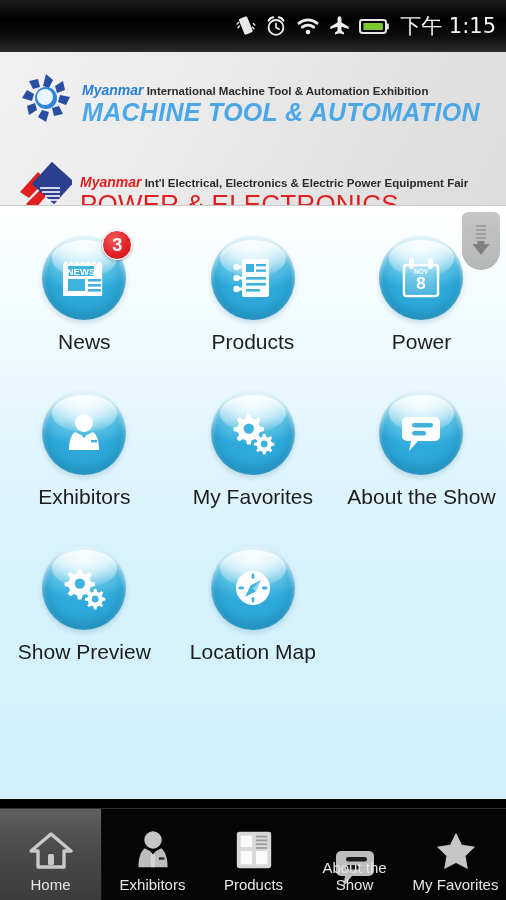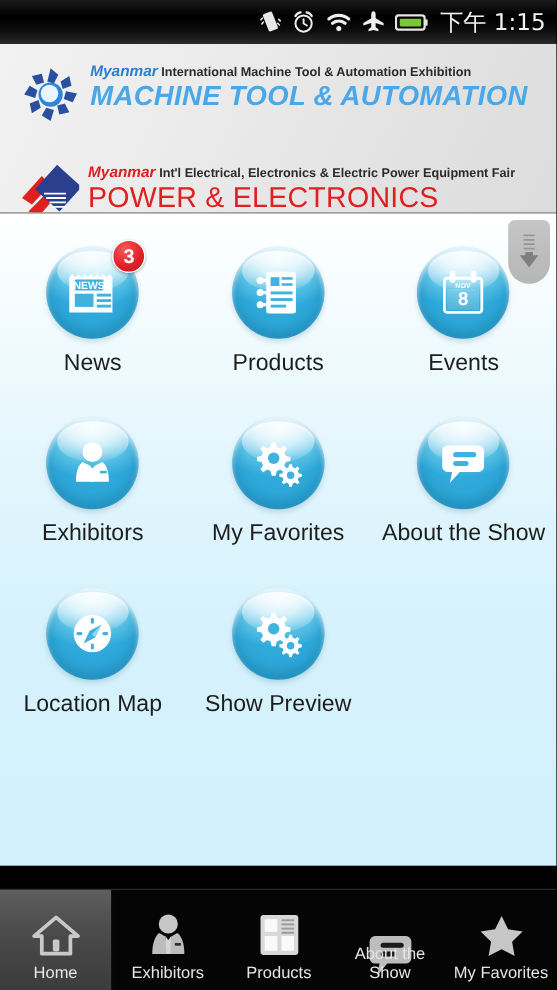--- a/index.html
+++ b/index.html
@@ -7,40 +7,40 @@
     width: 506px; height: 900px;
     font-family: "Liberation Sans", sans-serif;
     background: #000;
     overflow: hidden;
   }
   #screen { position: relative; width: 506px; height: 900px; overflow: hidden; }
 
   
   .statusbar {
     position: relative;
-    height: 40px; width: 100%;
+    height: 52px; width: 100%;
     background: linear-gradient(to bottom, #1a1a1a 0%, #000 38%, #0d0d0d 70%, #2b2b2b 100%);
     display: flex; align-items: center; justify-content: flex-end;
     padding-right: 10px; gap: 9px;
   }
   .statusbar .sicon { display: flex; align-items: center; justify-content: center; }
   .statusbar .time {
     color: #f2f2f2; font-size: 21px; letter-spacing: 0px;
     font-family: "DejaVu Sans", sans-serif;
     padding-left: 2px; line-height: 1;
   }
 
   
   .banner {
     position: relative; width: 100%; height: 154px;
     background: linear-gradient(118deg, #f2f2f2 0%, #eaeaea 40%, #e2e2e2 72%, #dcdcdc 100%);
     border-bottom: 1px solid #c9c9c9;
     overflow: hidden;
   }
-  .logo-row { position: absolute; display: flex; align-items: flex-start; }
+  .logo-row { position: absolute; display: flex; align-items: flex-end; }
   .logo-row.r1 { left: 18px; top: 18px; }
   .logo-row.r2 { left: 16px; top: 82px; margin-top: 28px; }
   .logo-mark { width: 56px; height: 56px; flex: 0 0 56px; position: relative; }
   .logo-text { margin-left: 8px; }
   .ln1 { font-size: 11.5px; line-height: 13px; white-space: nowrap; }
   .ln1 .brand-blue { color: #2a7fd4; font-weight: bold; font-style: italic; font-size: 14px; }
   .ln1 .sub-dark { color: #2b2b2b; font-weight: bold; font-size: 11.5px; }
   .ln2-blue {
     color: #4aa7e8; font-weight: bold; font-style: italic;
     font-size: 25px; line-height: 28px; letter-spacing: 0.3px; white-space: nowrap;
@@ -306,21 +306,21 @@
                   <rect x="12" y="4" width="5" height="11" rx="2.5" fill="#fff"></rect>
                   <rect x="31" y="4" width="5" height="11" rx="2.5" fill="#fff"></rect>
                   <rect x="7" y="11" width="34" height="31" rx="2.5" fill="none" stroke="#fff" stroke-width="2.6"></rect>
                   <text x="24" y="20" font-family="Liberation Sans, sans-serif" font-size="6.5" font-weight="bold" fill="#fff" text-anchor="middle">NOV</text>
                   <rect x="9.4" y="21" width="29.2" height="18.6" fill="#fff" opacity="0.18"></rect>
                   <text x="24" y="35" font-family="Liberation Sans, sans-serif" font-size="17" font-weight="bold" fill="#fff" text-anchor="middle">8</text>
                 </svg>
               </span>
             </div>
           </div>
-          <div class="label">Events</div>
+          <div class="label">Power</div>
         </div>
       </div>
 
       <div class="row row2">
         <div class="cell">
           <div class="iconwrap">
             <div class="orb">
               <span class="glyph">
                 <svg width="46" height="46" viewBox="0 0 46 46">
                   <circle cx="23" cy="13" r="9" fill="#fff"></circle>
@@ -365,59 +365,59 @@
                   <rect x="14" y="20" width="14" height="4.6" rx="2.3" fill="#3fb2dd"></rect>
                 </svg>
               </span>
             </div>
           </div>
           <div class="label">About the Show</div>
         </div>
       </div>
 
       <div class="row row3">
+        <div class="cell">
+          <div class="iconwrap">
+            <div class="orb">
+              <span class="glyph">
+                <svg width="48" height="46" viewBox="0 0 48 46">
+                  <g fill="#fff">
+                    <path d="M18 4 l3.6 0 1 4.2 3.1 1.3 3.6-2.4 2.6 2.6 -2.4 3.6 1.3 3.1 4.2 1 0 3.6 -4.2 1 -1.3 3.1 2.4 3.6 -2.6 2.6 -3.6-2.4 -3.1 1.3 -1 4.2 -3.6 0 -1-4.2 -3.1-1.3 -3.6 2.4 -2.6-2.6 2.4-3.6 -1.3-3.1 -4.2-1 0-3.6 4.2-1 1.3-3.1 -2.4-3.6 2.6-2.6 3.6 2.4 3.1-1.3z"></path>
+                  </g>
+                  <circle cx="19.8" cy="18.6" r="5.2" fill="#3fb2dd"></circle>
+                  <g fill="#fff">
+                    <path d="M34 24 l2.4 0 .7 2.8 2.1 .9 2.4-1.6 1.7 1.7 -1.6 2.4 .9 2.1 2.8 .7 0 2.4 -2.8 .7 -.9 2.1 1.6 2.4 -1.7 1.7 -2.4-1.6 -2.1 .9 -.7 2.8 -2.4 0 -.7-2.8 -2.1-.9 -2.4 1.6 -1.7-1.7 1.6-2.4 -.9-2.1 -2.8-.7 0-2.4 2.8-.7 .9-2.1 -1.6-2.4 1.7-1.7 2.4 1.6 2.1-.9z"></path>
+                  </g>
+                  <circle cx="35.2" cy="34" r="3.4" fill="#3fb2dd"></circle>
+                </svg>
+              </span>
+            </div>
+          </div>
+          <div class="label">Show Preview</div>
+        </div>
+
         <div class="cell">
           <div class="iconwrap">
             <div class="orb">
               <span class="glyph">
                 <svg width="48" height="48" viewBox="0 0 48 48">
                   <circle cx="24" cy="24" r="17" fill="#fff"></circle>
                   <g fill="#3fb2dd">
                     <rect x="22.6" y="9.5" width="2.8" height="5.5" rx="1.4"></rect>
                     <rect x="22.6" y="33" width="2.8" height="5.5" rx="1.4"></rect>
                     <rect x="9.5" y="22.6" width="5.5" height="2.8" rx="1.4"></rect>
                     <rect x="33" y="22.6" width="5.5" height="2.8" rx="1.4"></rect>
                   </g>
                   <path d="M32 16 L26.5 27.5 L16 33 L21.5 21.5 Z" fill="#3fb2dd"></path>
                   <path d="M32 16 L26.5 27.5 L23.5 24.5 Z" fill="#8fd8f0"></path>
                 </svg>
               </span>
             </div>
           </div>
           <div class="label">Location Map</div>
-        </div>
-
-        <div class="cell">
-          <div class="iconwrap">
-            <div class="orb">
-              <span class="glyph">
-                <svg width="48" height="46" viewBox="0 0 48 46">
-                  <g fill="#fff">
-                    <path d="M18 4 l3.6 0 1 4.2 3.1 1.3 3.6-2.4 2.6 2.6 -2.4 3.6 1.3 3.1 4.2 1 0 3.6 -4.2 1 -1.3 3.1 2.4 3.6 -2.6 2.6 -3.6-2.4 -3.1 1.3 -1 4.2 -3.6 0 -1-4.2 -3.1-1.3 -3.6 2.4 -2.6-2.6 2.4-3.6 -1.3-3.1 -4.2-1 0-3.6 4.2-1 1.3-3.1 -2.4-3.6 2.6-2.6 3.6 2.4 3.1-1.3z"></path>
-                  </g>
-                  <circle cx="19.8" cy="18.6" r="5.2" fill="#3fb2dd"></circle>
-                  <g fill="#fff">
-                    <path d="M34 24 l2.4 0 .7 2.8 2.1 .9 2.4-1.6 1.7 1.7 -1.6 2.4 .9 2.1 2.8 .7 0 2.4 -2.8 .7 -.9 2.1 1.6 2.4 -1.7 1.7 -2.4-1.6 -2.1 .9 -.7 2.8 -2.4 0 -.7-2.8 -2.1-.9 -2.4 1.6 -1.7-1.7 1.6-2.4 -.9-2.1 -2.8-.7 0-2.4 2.8-.7 .9-2.1 -1.6-2.4 1.7-1.7 2.4 1.6 2.1-.9z"></path>
-                  </g>
-                  <circle cx="35.2" cy="34" r="3.4" fill="#3fb2dd"></circle>
-                </svg>
-              </span>
-            </div>
-          </div>
-          <div class="label">Show Preview</div>
         </div>
 
         <div class="cell"></div>
       </div>
     </div>
   </div>
 
   <div class="tabbar">
 
     <div class="tab active">

